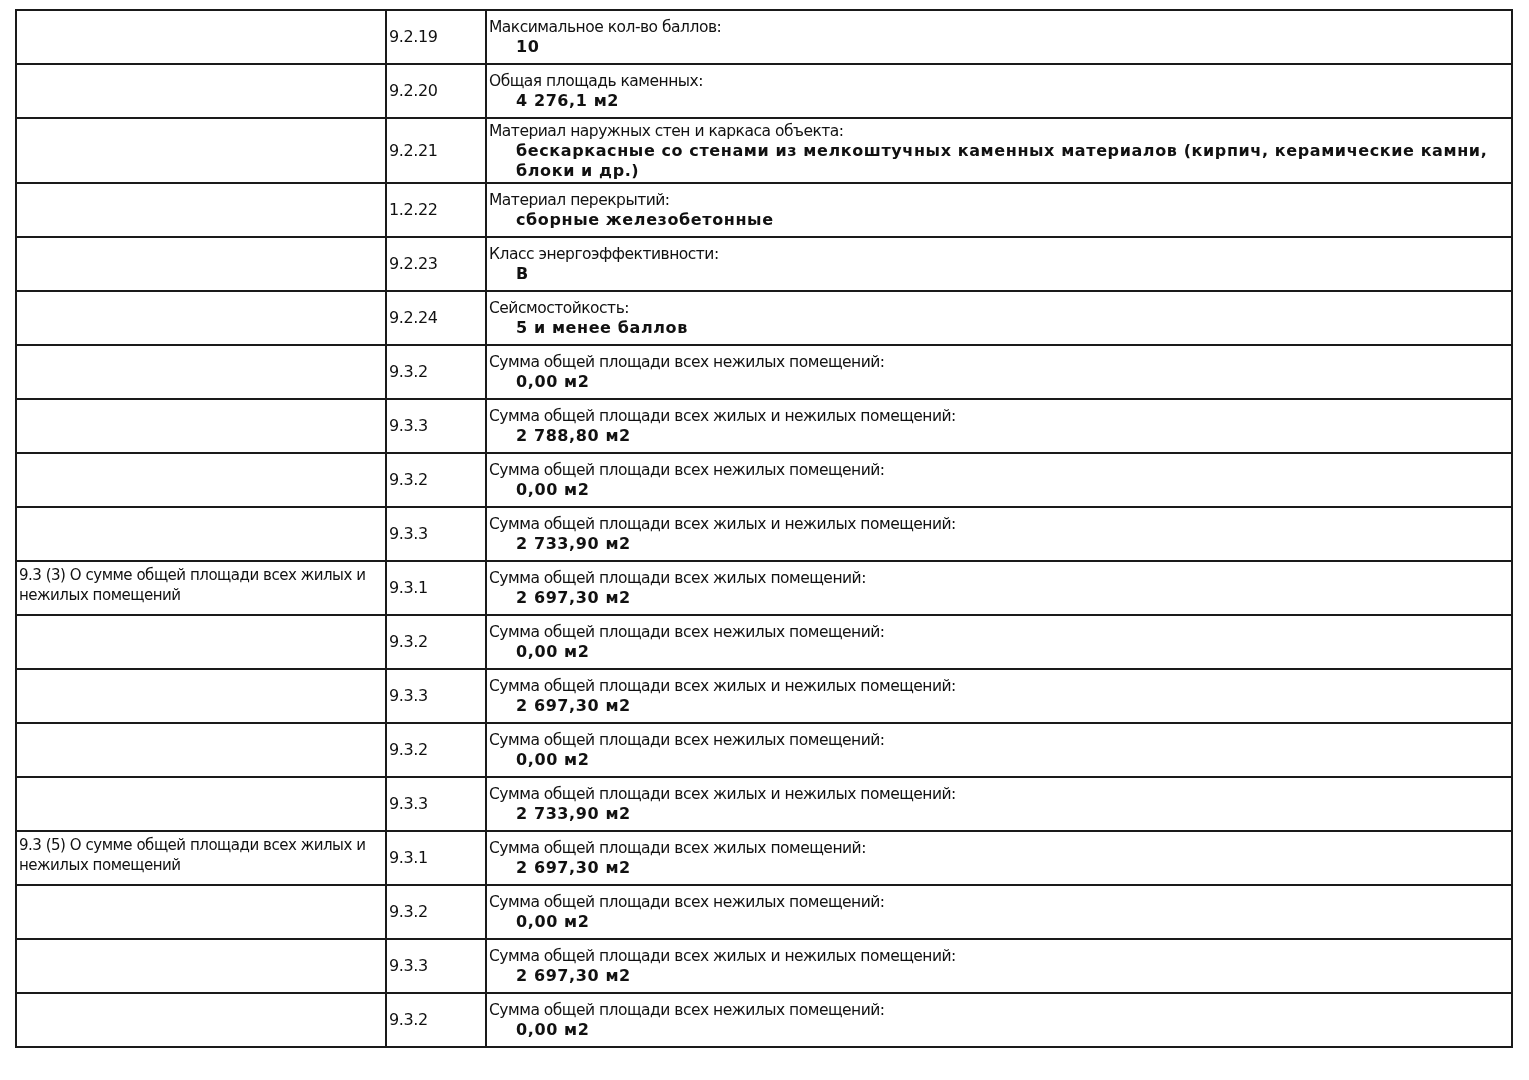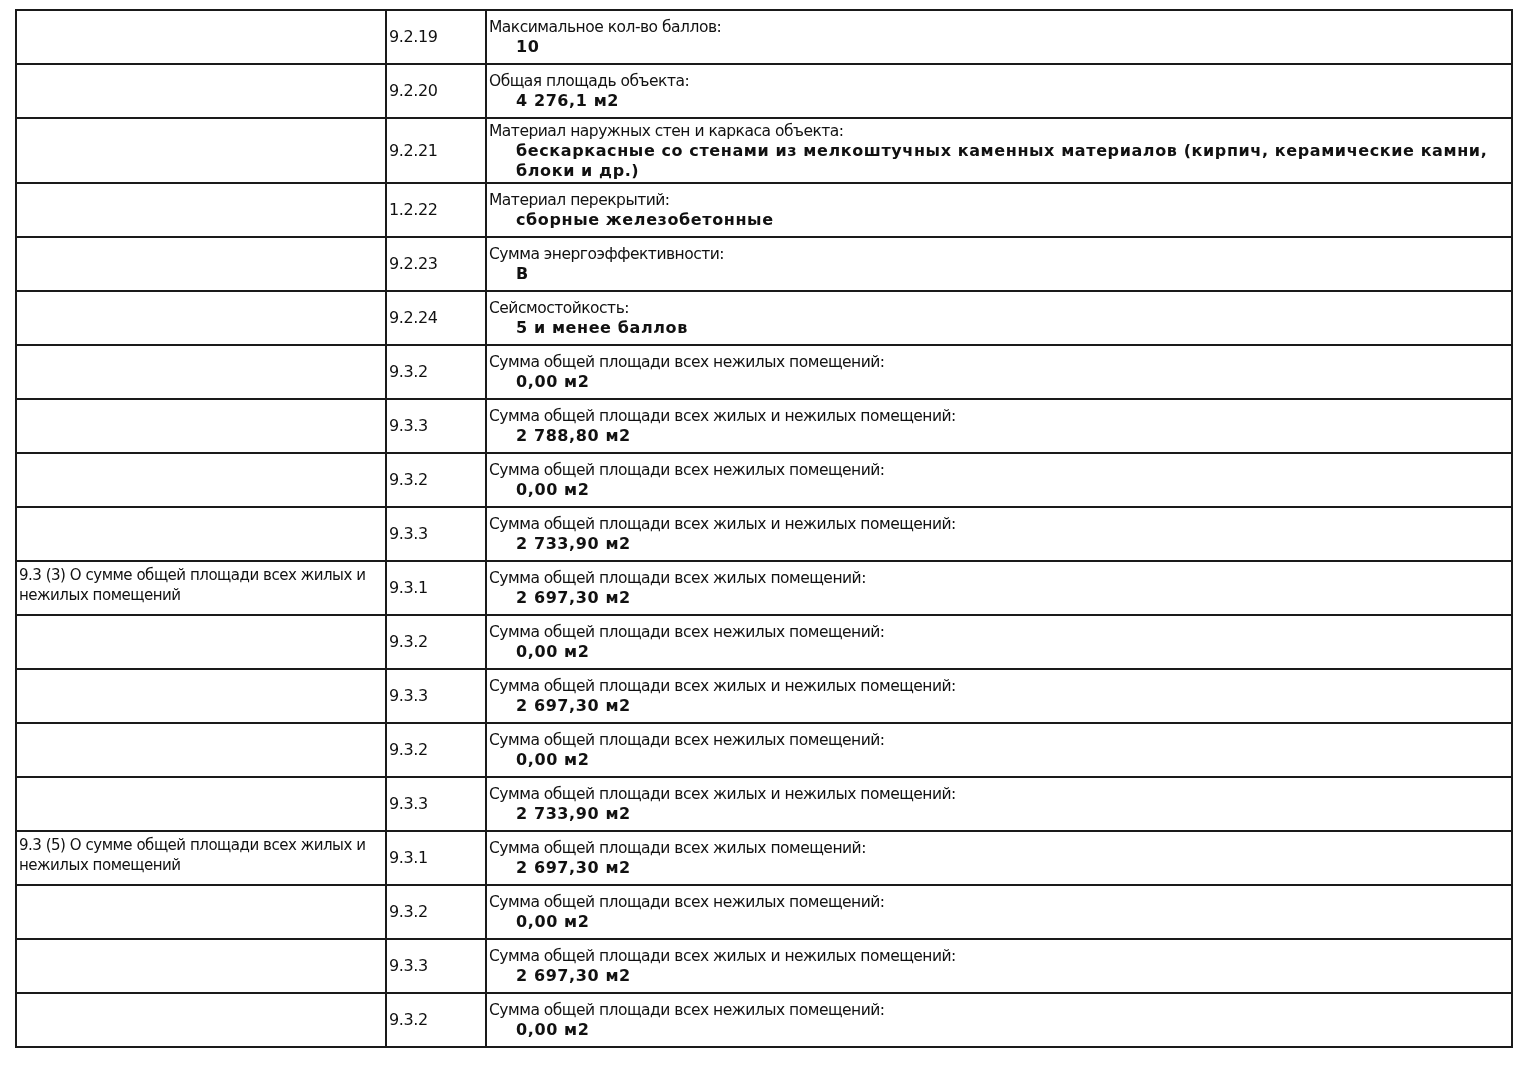--- a/index.html
+++ b/index.html
@@ -44,21 +44,21 @@
     <td class="code-cell">9.2.19</td>
     <td>
       <span class="label">Максимальное кол-во баллов:</span>
       <span class="value">10</span>
     </td>
   </tr>
       <tr>
     <td class="section-cell"></td>
     <td class="code-cell">9.2.20</td>
     <td>
-      <span class="label">Общая площадь объекта:</span>
+      <span class="label">Общая площадь каменных:</span>
       <span class="value">4 276,1 м2</span>
     </td>
   </tr>
       <tr class="tall">
     <td class="section-cell"></td>
     <td class="code-cell">9.2.21</td>
     <td>
       <span class="label">Материал наружных стен и каркаса объекта:</span>
       <span class="value">бескаркасные со стенами из мелкоштучных каменных материалов (кирпич, керамические камни, блоки и др.)</span>
     </td>
@@ -68,21 +68,21 @@
     <td class="code-cell">1.2.22</td>
     <td>
       <span class="label">Материал перекрытий:</span>
       <span class="value">сборные железобетонные</span>
     </td>
   </tr>
       <tr>
     <td class="section-cell"></td>
     <td class="code-cell">9.2.23</td>
     <td>
-      <span class="label">Сумма энергоэффективности:</span>
+      <span class="label">Класс энергоэффективности:</span>
       <span class="value">B</span>
     </td>
   </tr>
       <tr>
     <td class="section-cell"></td>
     <td class="code-cell">9.2.24</td>
     <td>
       <span class="label">Сейсмостойкость:</span>
       <span class="value">5 и менее баллов</span>
     </td>

